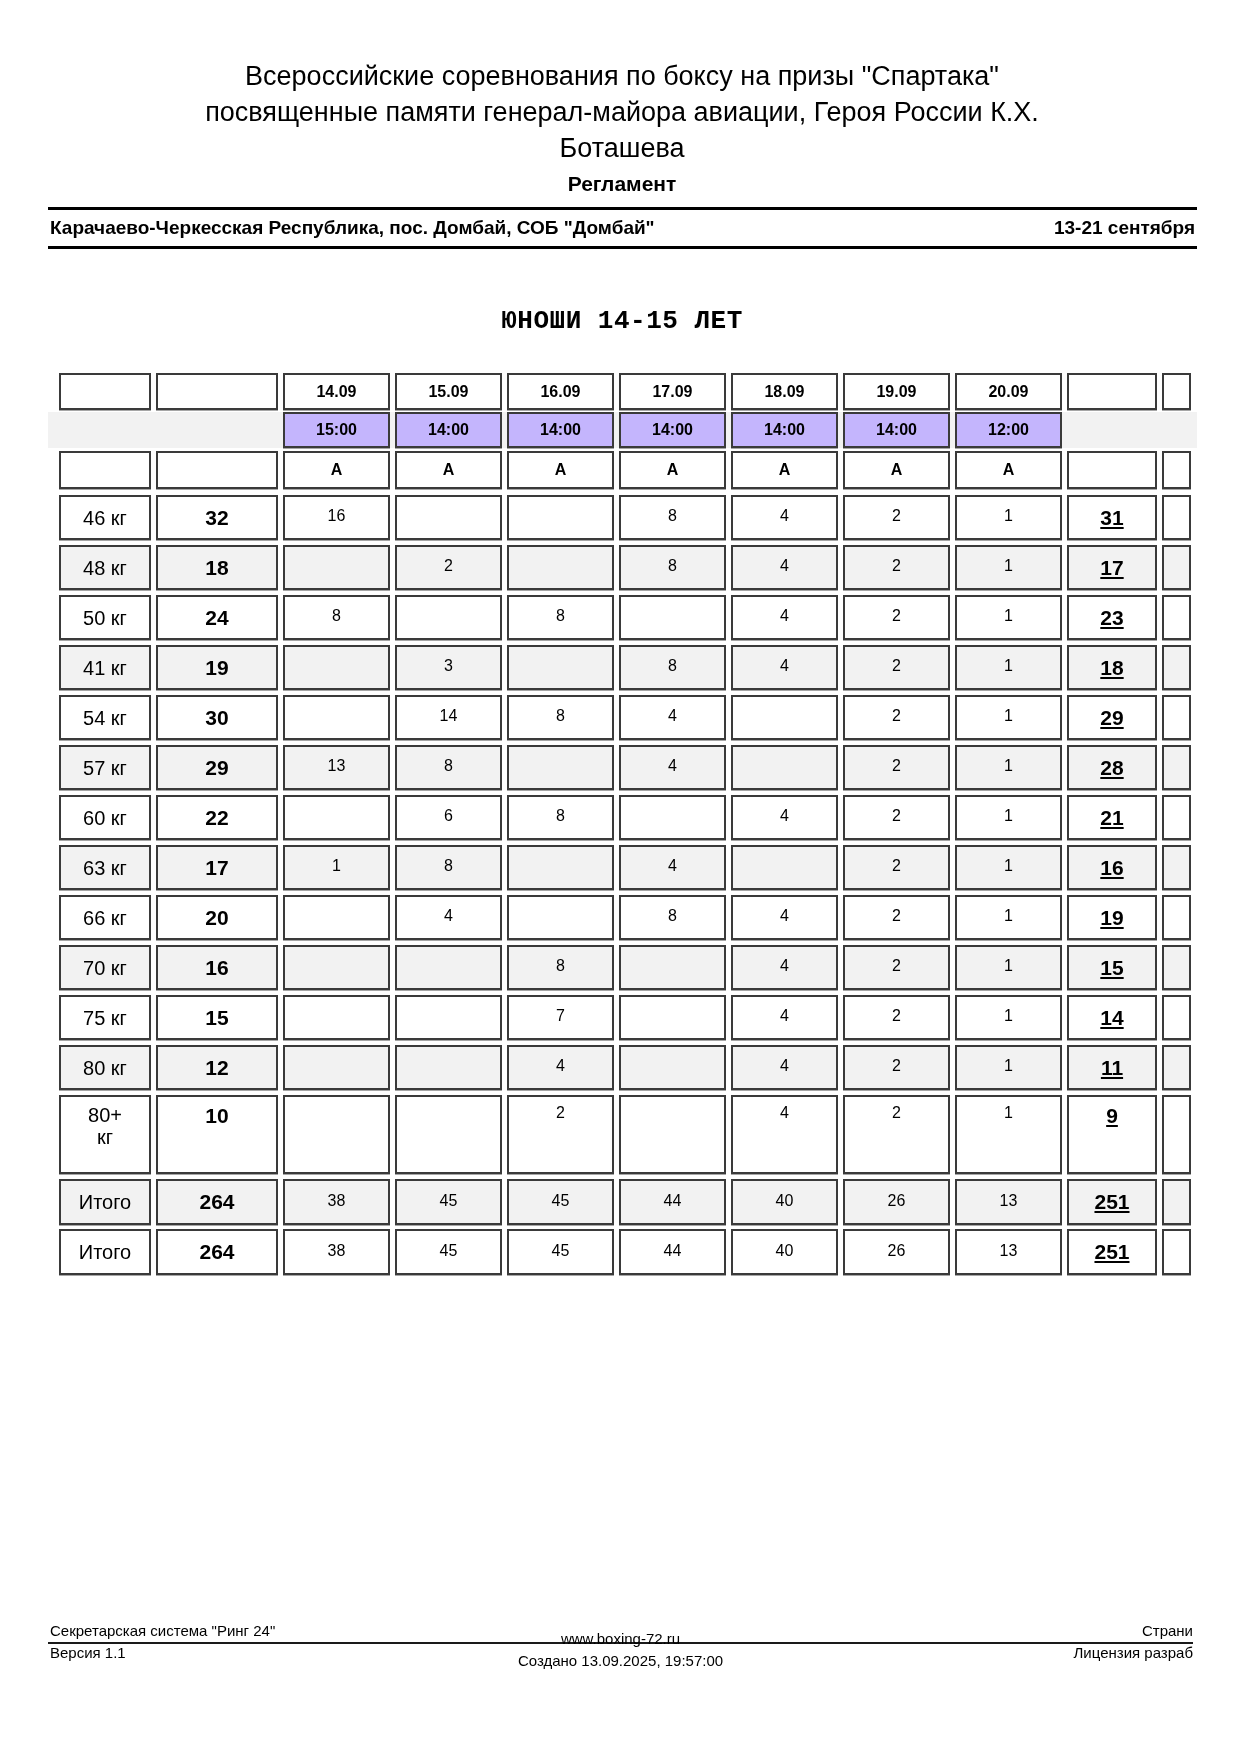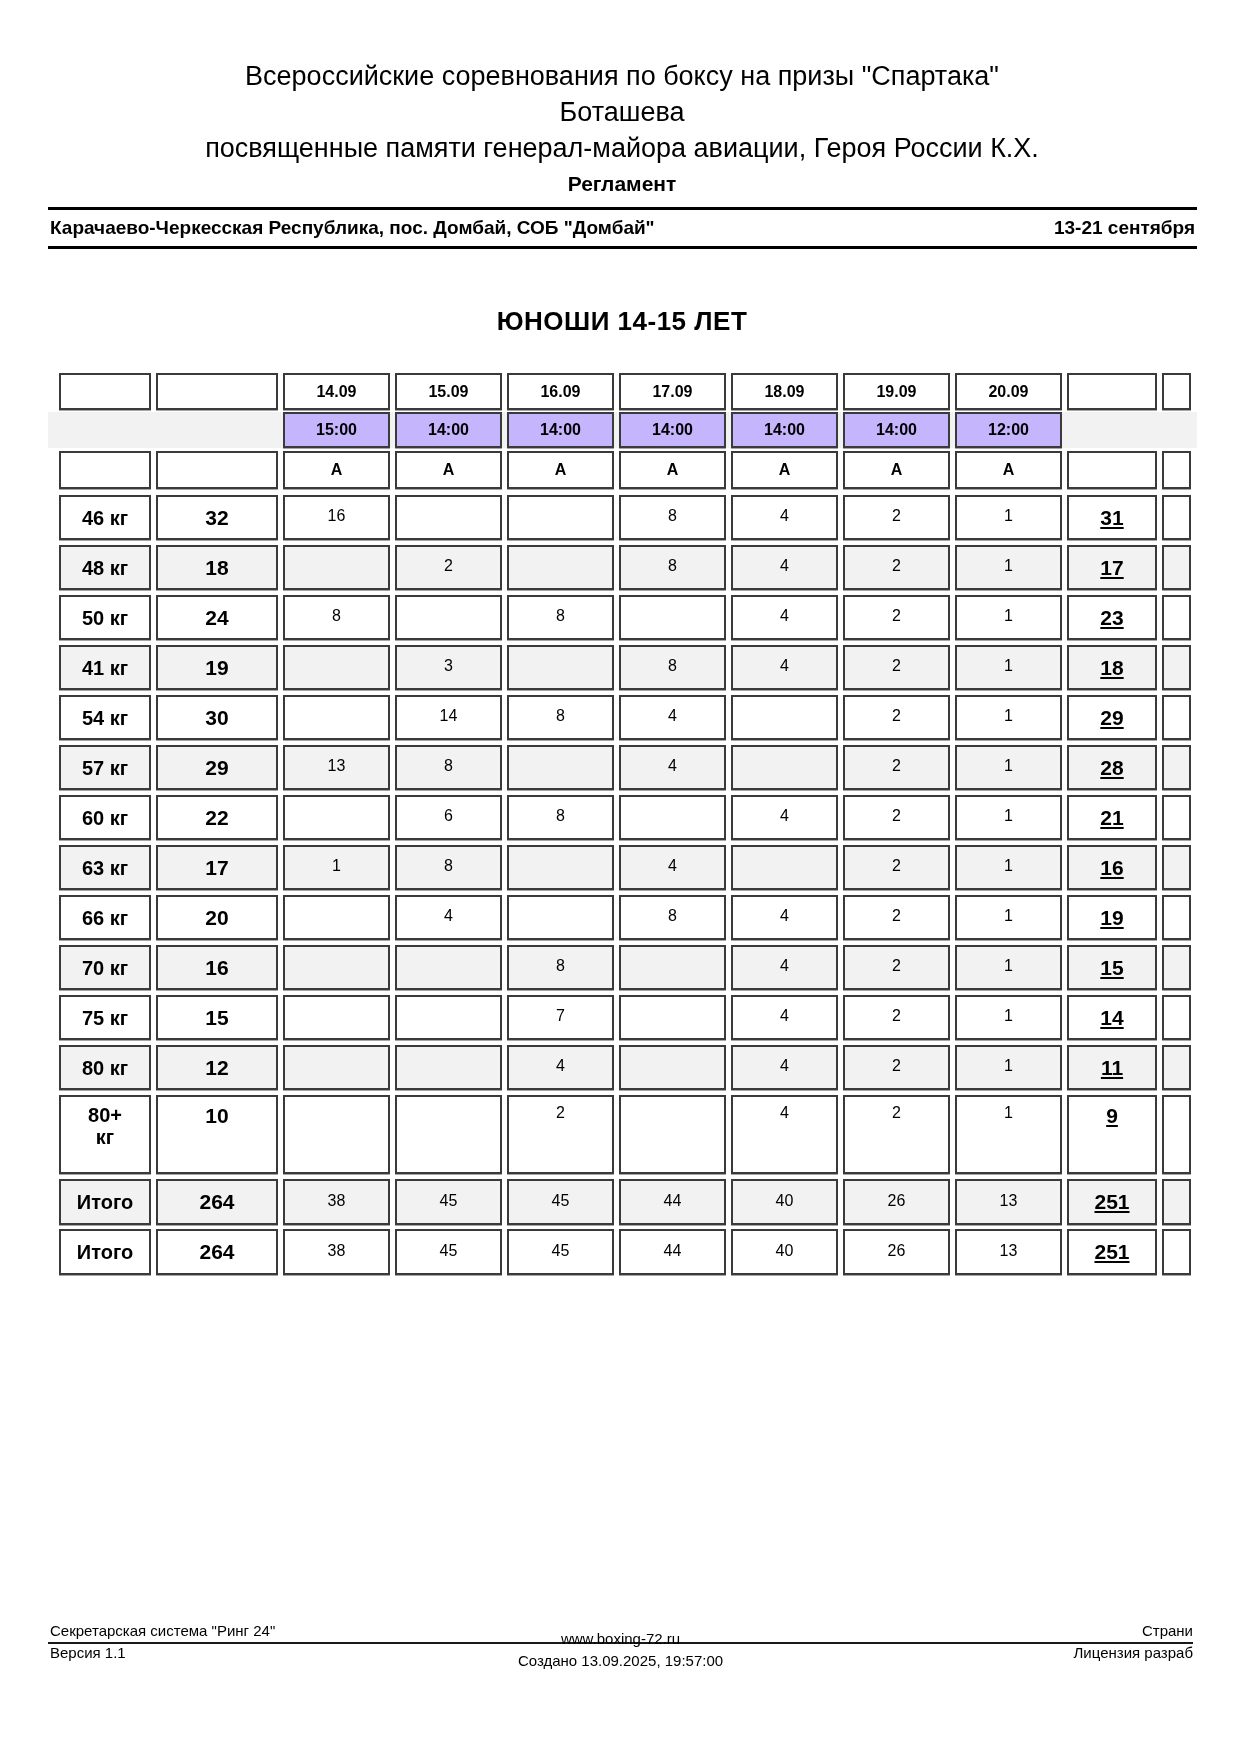--- a/index.html
+++ b/index.html
@@ -21,21 +21,21 @@
     text-align:center;font-size:21px;font-weight:700;
   }
   .info-bar{
     position:absolute;left:48px;top:207px;width:1145px;
     border-top:3px solid #000;border-bottom:3px solid #000;
     display:flex;justify-content:space-between;align-items:center;
     padding:7px 2px;font-size:19px;font-weight:700;white-space:nowrap;text-align:right;
   }
   .section-title{
     position:absolute;left:48px;top:306px;width:1148px;
-    text-align:center;font-size:26px;font-weight:700;letter-spacing:.5px;
+    text-align:center;font-size:26px;font-weight:700;letter-spacing:.5px;font-family:Liberation Mono, monospace;
   }
 
   
   .tbl{position:absolute;left:59px;top:373px;}
   .row{
     display:grid;
     grid-template-columns:92px 122px repeat(7,107px) 90px 29px;
     column-gap:5px;
   }
   .cell{
@@ -51,21 +51,21 @@
   .r-body {height:45px;margin-bottom:5px;}
   .r-body.tall{height:79px;}
   .r-body.totals{height:46px;margin-bottom:4px;}
   .r-time::before{ 
     content:"";position:absolute;left:-11px;top:0;height:100%;
     width:calc(100% + 17px);background:#f2f2f2;z-index:0;
   }
   .r-time .cell{background:#c4b5fd;}
   .start3{grid-column-start:3;}
   .c-head{font-size:16px;font-weight:700;}
-  .c-label{font-size:20px;font-weight:700;line-height:22px;}
+  .c-label{font-size:20px;font-weight:400;line-height:22px;}
   .c-entries{font-size:21px;font-weight:700;}
   .c-val{font-size:16px;font-weight:400;padding-bottom:3px;}
   .c-total{font-size:21px;font-weight:700;text-decoration:underline;}
   .row.alt .cell{background:#f2f2f2;}
   .row.tall .cell{align-items:flex-start;padding-top:7px;}
 
   
   .footer{position:absolute;left:48px;top:1622px;width:1145px;font-size:15px;}
   .f-row{position:relative;height:21px;white-space:nowrap;}
   .f-row.first{border-bottom:2px solid #1a1a1a;height:20px;}
@@ -74,22 +74,22 @@
   .f-center{position:absolute;left:50%;top:8px;transform:translateX(-50%);}
   .f-right{position:absolute;right:0;top:0;}
 </style>
 </head>
 <body>
 
 <div class="page">
 
   <div class="doc-title">
     <div>Всероссийские соревнования по боксу на призы "Спартака"</div>
+    <div>посвященные памяти генерал-майора авиации, Героя России К.Х.</div>
     <div>Боташева</div>
-    <div>посвященные памяти генерал-майора авиации, Героя России К.Х.</div>
   </div>
   <div class="doc-subtitle">Регламент</div>
 
   <div class="info-bar">
     <span>Карачаево-Черкесская Республика, пос. Домбай, СОБ "Домбай"</span>
     <span>13-21 сентября</span>
   </div>
 
   <div class="section-title">ЮНОШИ 14-15 ЛЕТ</div>
 

